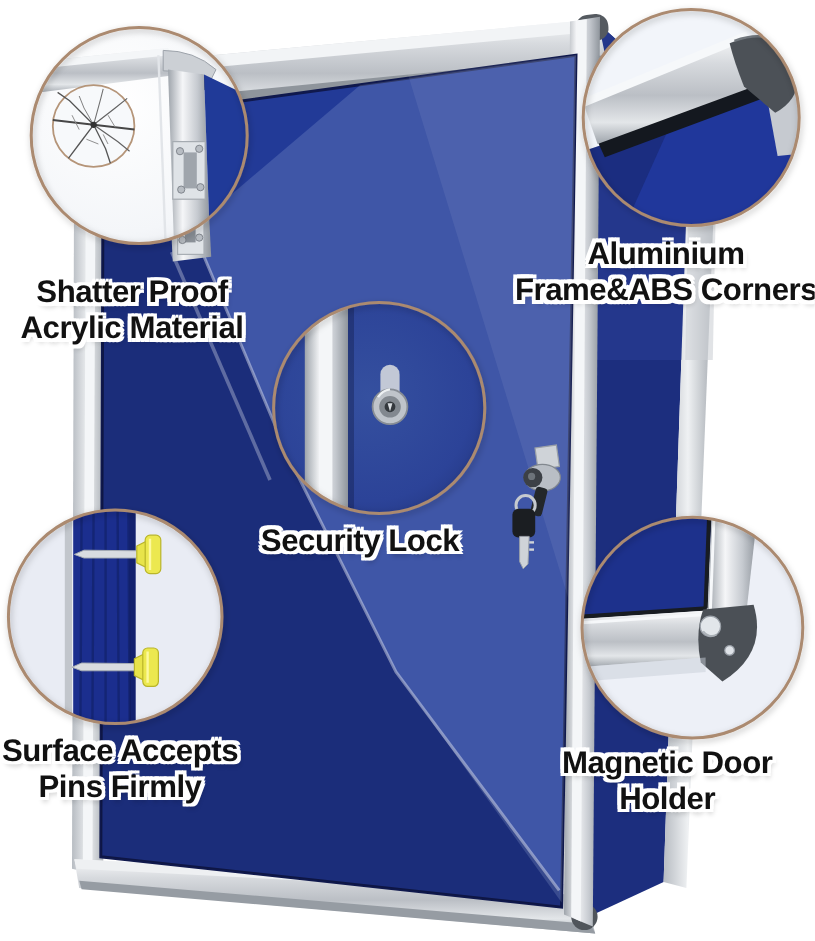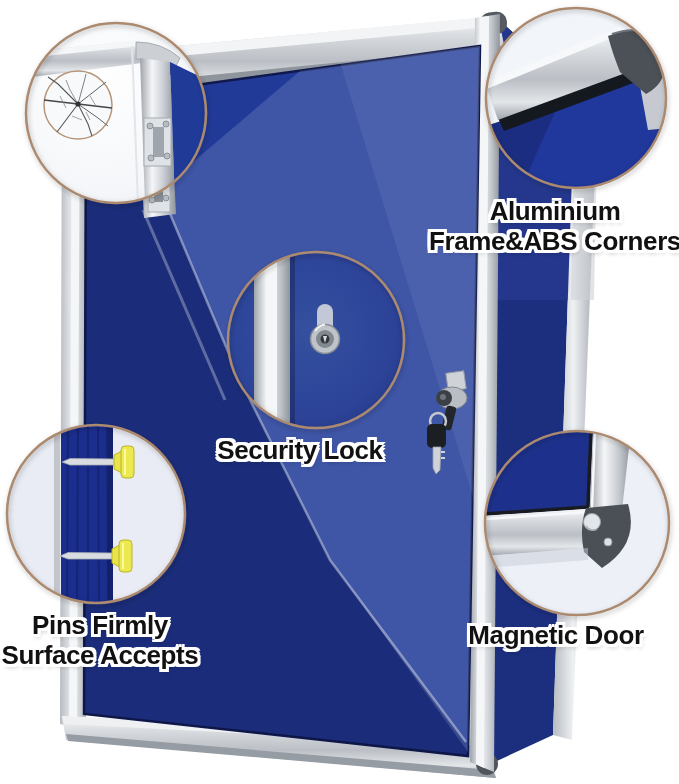--- a/index.html
+++ b/index.html
@@ -270,32 +270,37 @@
         <path d="M586,526 A8.5,8.5 0 0 0 597,529" fill="none" stroke="#aab0b6" stroke-width="1.5"></path>
         <circle cx="608" cy="542" r="4" fill="#dfe3e8" stroke="#9aa0a8" stroke-width="1"></circle>
 
         <polygon points="484,556 588,548 588,560 484,568" fill="#c8cdd8" opacity="0.5"></polygon>
       </g>
     </g>
     <circle cx="577" cy="523" r="92" fill="none" stroke="#ab8a70" stroke-width="2.5" filter="url(#cshadow)"></circle>
   </g>
 </svg>
 
+<div class="callout-label" style="left:110px;top:228px">
+  <span>Shatter Proof</span>
+  <span>Acrylic Material</span>
+</div>
 
 <div class="callout-label" style="left:555px;top:196px">
   <span>Aluminium</span>
   <span>Frame&amp;ABS Corners</span>
 </div>
 
 <div class="callout-label" style="left:300px;top:435px">
   <span>Security Lock</span>
 </div>
 
 <div class="callout-label" style="left:100px;top:610px">
+  <span>Surface Accepts</span>
   <span>Pins Firmly</span>
-  <span>Surface Accepts</span>
 </div>
 
 <div class="callout-label" style="left:556px;top:620px">
   <span>Magnetic Door</span>
+  <span>Holder</span>
 </div>
 
 </div>
 
 </body></html>

